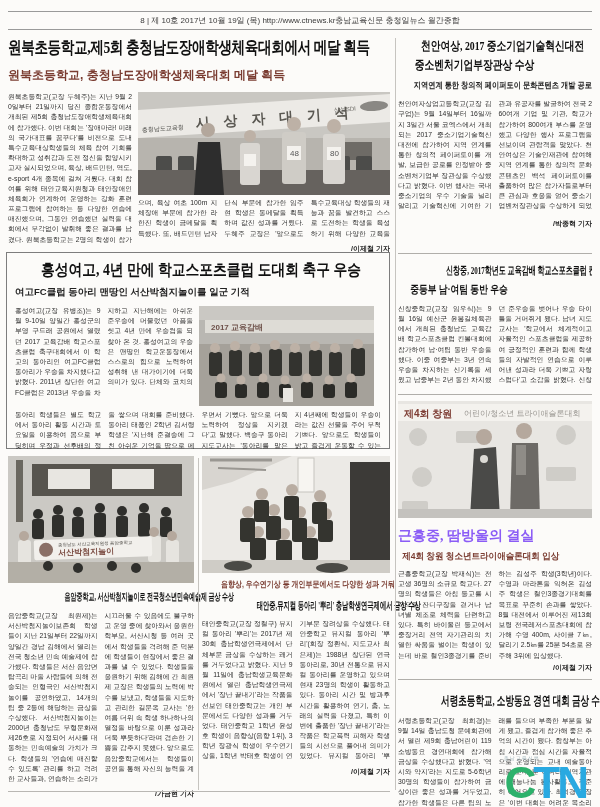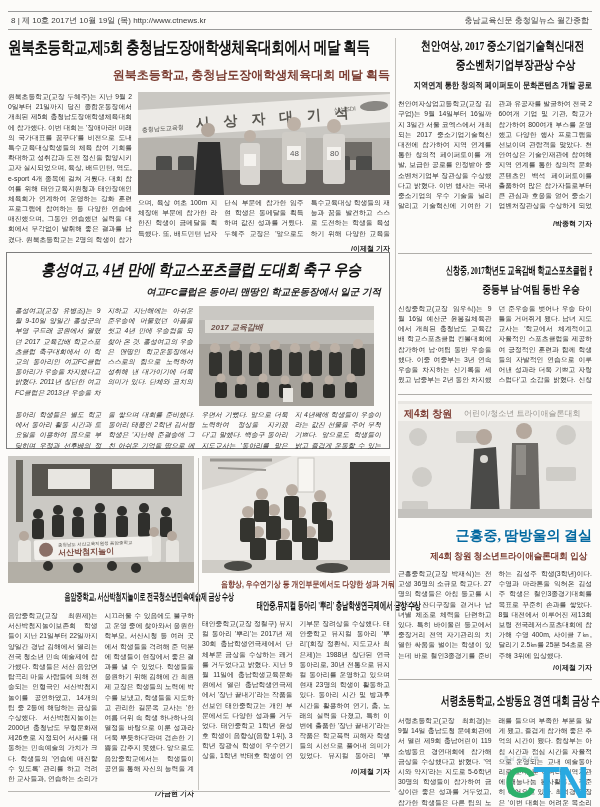--- a/index.html
+++ b/index.html
@@ -5,28 +5,28 @@
   * { margin:0; padding:0; box-sizing:border-box; }
   html,body { background:#e9e7e3; }
   .page { position:relative; width:600px; height:807px; background:#fcfbf9;
           font-family:"Liberation Sans",sans-serif; color:#222; overflow:hidden;
           margin:0 auto; }
   svg text { font-family:"Liberation Sans",sans-serif; }
 
   
   .folio { position:absolute; top:11px; left:8px; width:584px; height:19px;
            border-top:1px solid #9a9a9a; border-bottom:1px solid #9a9a9a;
-           display:flex; justify-content:space-between; align-items:center;
+           display:flex; justify-content:center; align-items:center;
            font-size:8px; color:#3a3a3a; padding:0 3px; }
   .folio b { font-weight:normal; }
 
   
   .cx { display:inline-block; white-space:nowrap; }
   .serif { font-family:"Liberation Serif","DejaVu Serif",serif; }
-  .center { text-align:right; }
+  .center { text-align:left; }
   .sub-red { color:#7a3c31; }
   .body { font-size:6.8px; line-height:1.5; text-align:justify; color:#2b2b2b;
           word-break:break-all; overflow:hidden; }
   .cols2 { column-count:2; column-gap:7px; }
   .cols3 { column-count:3; column-gap:7px; }
   .cols4 { column-count:4; column-gap:7px; }
   .byline { font-size:7px; font-weight:bold; text-align:right; color:#222; margin-top:2px; }
   .photo { position:relative; overflow:hidden; background:#d6d4cf; }
   .rule-h { position:absolute; height:1px; background:#b9b7b3; }
   .rule-v { position:absolute; width:1px; background:#c6c4c0; }
@@ -37,38 +37,38 @@
              transform:scaleX(0.80); transform-origin:0 50%; white-space:nowrap; }
   .main-h2 { font-size:12px; font-weight:bold; margin-top:8px; }
   .main-content { display:flex; gap:6px; margin-top:8px; }
   .main-left { width:124px; height:152px; }
   .main-right { width:252px; }
   .photo1 { width:252px; height:103px; }
   .main-bottom { height:44px; margin-top:3px; }
 
   
   .boxed { position:absolute; left:6px; top:252px; width:384px; height:197px;
-           border:1px solid #7d7d7d; padding:7px 8px 5px 8px; background:#fcfbf9;font-style:italic; }
+           border:1px solid #7d7d7d; padding:7px 8px 5px 8px; background:#fcfbf9; }
   .boxed-h1 { font-size:16px; font-weight:bold; transform:scaleX(0.86);
               transform-origin:center; white-space:nowrap; color:#101010; }
   .boxed-h2 { font-size:9.5px; font-weight:bold; margin-top:5px; }
   .box-top { display:flex; gap:6px; margin-top:7px; height:100px; }
   .box-top-text { width:178px; height:100px; }
   .photo2 { width:175px; height:100px; }
   .box-bottom { height:46px; margin-top:4px; }
 
   
   .sidebar { position:absolute; left:398px; top:36px; width:194px; }
   .sb-h1 { font-size:12.5px; font-weight:bold; line-height:1.45; color:#101010; }
   .sb-sub { font-size:8.5px; font-weight:bold; margin-top:4px; }
   .sb-sep { height:1px; background:#b0aeaa; margin:6px 0; }
   .sb-art1-body { height:118px; margin-top:7px; }
   .sb-art2-body { height:86px; margin-top:6px; }
   .photo3 { width:194px; height:117px; margin-top:2px; }
-  .sb-h3 { font-size:14px; font-weight:bold; margin-top:9px; color:#0369a1; }
+  .sb-h3 { font-size:14px; font-weight:bold; margin-top:9px; color:#8b5cf6; }
   .sb-h3sub { font-size:9px; font-weight:bold; margin-top:4px; }
   .sb-art3-body { height:92px; margin-top:6px; }
   .sb-h4 { font-size:13px; font-weight:bold; margin-top:6px; color:#101010; }
   .sb-art4-body { height:96px; margin-top:6px; }
 
   
   .bl { position:absolute; left:8px; top:456px; width:186px; }
   .photo4 { width:186px; height:127px; }
   .bl-h1 { font-size:10px; font-weight:bold; margin-top:7px; color:#101010; }
   .bl-body { height:176px; margin-top:7px; }
@@ -133,21 +133,21 @@
           </svg>
         </div>
         <div class="body cols3 main-bottom">으며, 육상 여초 100m 지체장애 부문에 참가한 라한진 학생이 금메달을 획득했다. 또, 배드민턴 남자 단식 부문에 참가한 임주현 학생은 동메달을 획득하며 값진 성과를 거뒀다. 두혜주 교장은 '앞으로도 특수교육대상 학생들의 재능과 꿈을 발견하고 스스로 도전하는 학생을 육성하기 위해 다양한 교육을 연계해 나갈 계획'이라고 밝혔다.</div>
         <div class="byline">/이제철 기자</div>
       </div>
     </div>
   </div>
 
   <div class="boxed">
     <div class="center"><span class="cx boxed-h1 serif">홍성여고, 4년 만에 학교스포츠클럽 도대회 축구 우승</span></div>
-    <div class="boxed-h2 center">여고FC클럽은 동아리 맨땅인 학교운동장에서 일군 기적</div>
+    <div class="boxed-h2 center">여고FC클럽 동아리 맨땅인 서산박첨지놀이를 일군 기적</div>
     <div class="box-top">
       <div class="body cols2 box-top-text">홍성여고(교장 유병조)는 9월 9-10일 양일간 홍성군의 부영 구드래 공원에서 열렸던 2017 교육감배 학교스포츠클럽 축구대회에서 이 학교의 동아리인 여고FC클럽 동아리가 우승을 차지했다고 밝혔다. 2011년 창단한 여고FC클럽은 2013년 우승을 차지하고 지난해에는 아쉬운 준우승에 머물렀던 아픔을 씻고 4년 만에 우승컵을 되찾아 온 것. 홍성여고의 우승은 맨땅인 학교운동장에서 스스로의 힘으로 노력하여 성취해 낸 대가이기에 더욱 의미가 있다. 단체와 코치의 지도로 여간 애 훈련을 쌓아 기적을 일군 것이다.</div>
       <div class="photo photo2">
         <svg width="182" height="100" viewBox="0 0 182 100">
           <rect x="0" y="0" width="182" height="100" fill="#b9b7b2"></rect>
           <rect x="0" y="0" width="182" height="14" fill="#cac8c3"></rect>
           <rect x="6" y="14" width="170" height="13" fill="#dedcd6"></rect>
           <text x="12" y="24" font-size="8" font-weight="bold" fill="#6d5049">2017 교육감배</text>
           <rect x="0" y="38" width="182" height="62" fill="#a5a19a"></rect>
           <g fill="#33332f">

